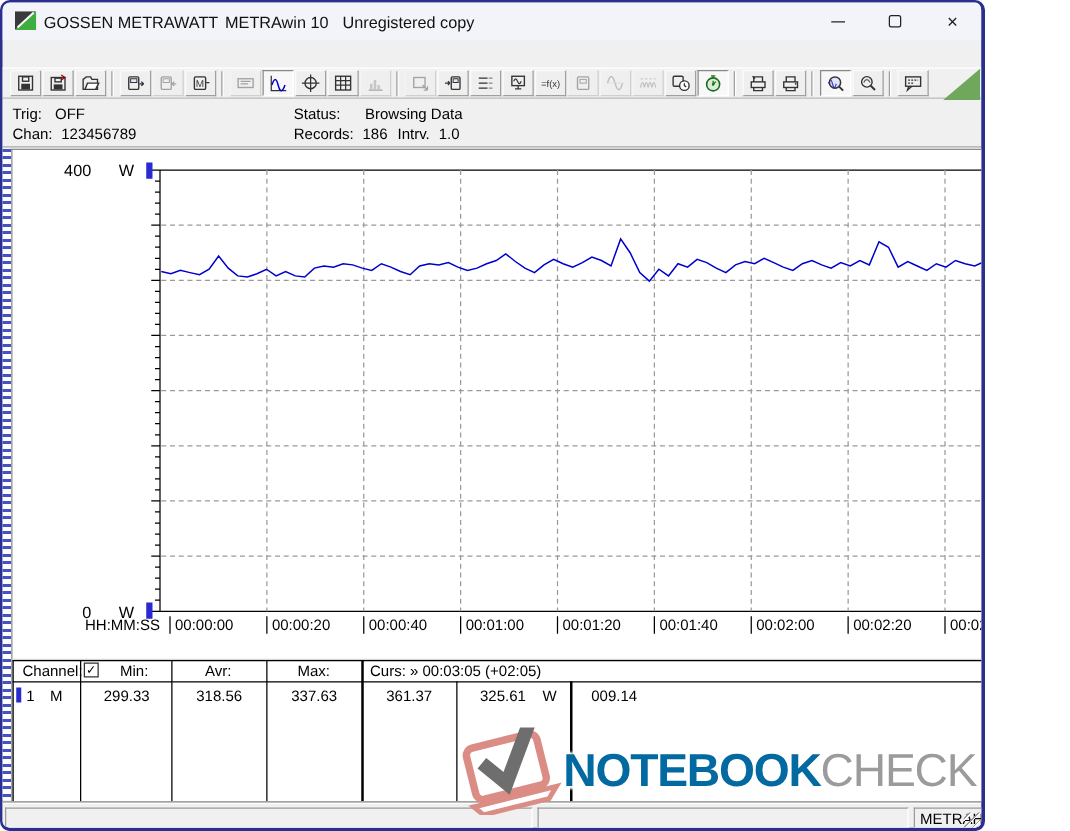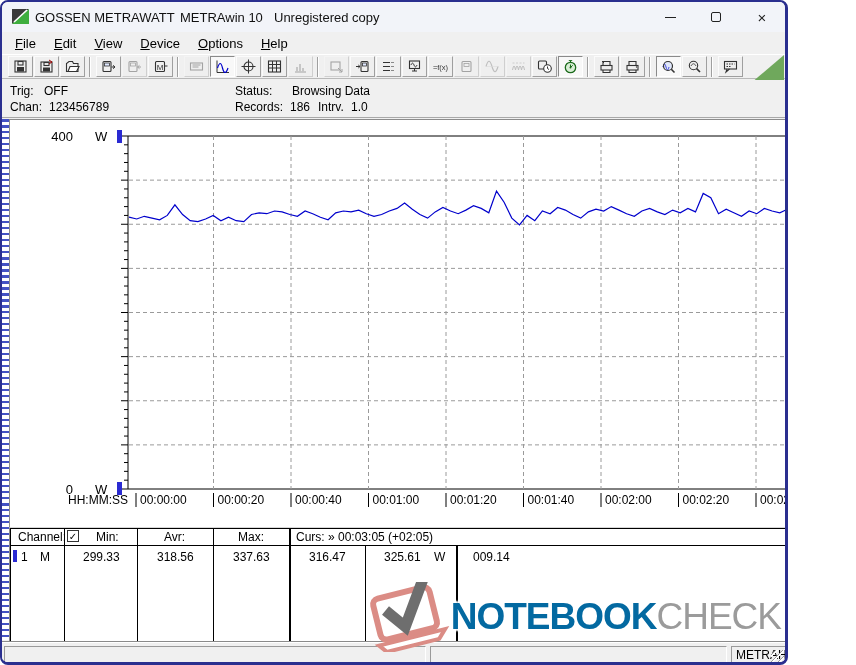--- a/index.html
+++ b/index.html
@@ -64,28 +64,20 @@
         <div class="mini"></div>
       </div>
     <div class="winbtn" style="right:46px">
         <div class="maxi"></div>
       </div>
     <div class="winbtn" style="right:0">
         <div class="clsx">×</div>
       </div>
   </div>
 
-  <div class="menubar" id="menubar">
-      <div class="menuitem"><u>F</u>ile</div>
-      <div class="menuitem"><u>E</u>dit</div>
-      <div class="menuitem"><u>V</u>iew</div>
-      <div class="menuitem"><u>D</u>evice</div>
-      <div class="menuitem"><u>O</u>ptions</div>
-      <div class="menuitem"><u>H</u>elp</div>
-    </div>
 
   <div class="toolbar" id="toolbar">
       <div class="tbtn">
         <svg width="15" height="15" viewBox="0 0 15 15">
           <rect x="2" y="2" width="11" height="11" stroke="#333" fill="none" stroke-width="1.1"></rect>
           <rect x="5" y="2.5" width="5" height="3.5" stroke="#333" fill="none" stroke-width="1.1"></rect>
           <rect x="4" y="8" width="7" height="4.5" fill="#333"></rect>
         </svg>
       </div>
       <div class="tbtn">
@@ -393,21 +385,21 @@
     <span class="tcell" style="left:154px;top:2px">Avr:</span>
     <span class="tcell" style="left:228px;top:2px">Max:</span>
     <span class="tcell" style="left:286px;top:2px">Curs: » 00:03:05 (+02:05)</span>
 
     <div class="chmark" style="left:3px;top:22px"></div>
     <span class="tcell" style="left:11px;top:22px">1</span>
     <span class="tcell" style="left:30px;top:22px">M</span>
     <span class="tcell" style="left:73px;top:22px;width:36px;text-align:center">299.33</span>
     <span class="tcell" style="left:147px;top:22px;width:36px;text-align:center">318.56</span>
     <span class="tcell" style="left:223px;top:22px;width:36px;text-align:center">337.63</span>
-    <span class="tcell" style="left:299px;top:22px;width:36px;text-align:center">316.47</span>
+    <span class="tcell" style="left:299px;top:22px;width:36px;text-align:center">361.37</span>
     <span class="tcell" style="left:374px;top:22px;width:36px;text-align:left">325.61</span>
     <span class="tcell" style="left:424px;top:22px">W</span>
     <span class="tcell" style="left:463px;top:22px">009.14</span>
   </div>
 
   <div class="watermark">
     <svg width="88" height="70" viewBox="0 0 88 70">
       <g transform="rotate(-14 44 35)">
         <rect x="14" y="10" width="58" height="42" rx="6" fill="#ffffff" stroke="#db8c85" stroke-width="6"></rect>
         <path d="M10,56 L78,56 L70,64 L16,64 Z" fill="#ffffff" stroke="#db8c85" stroke-width="4"></path>

